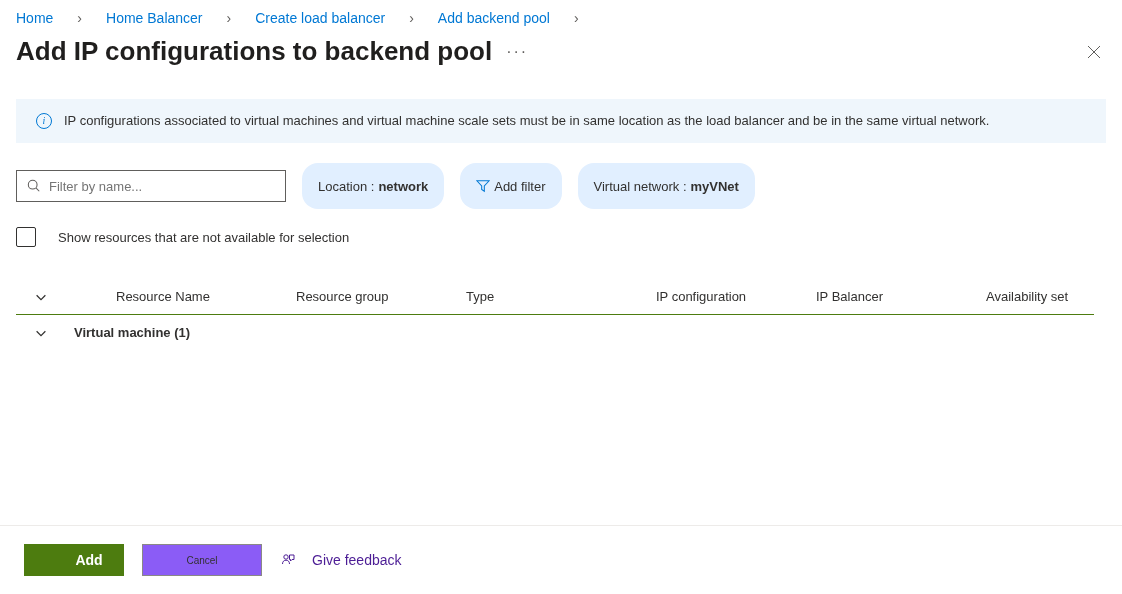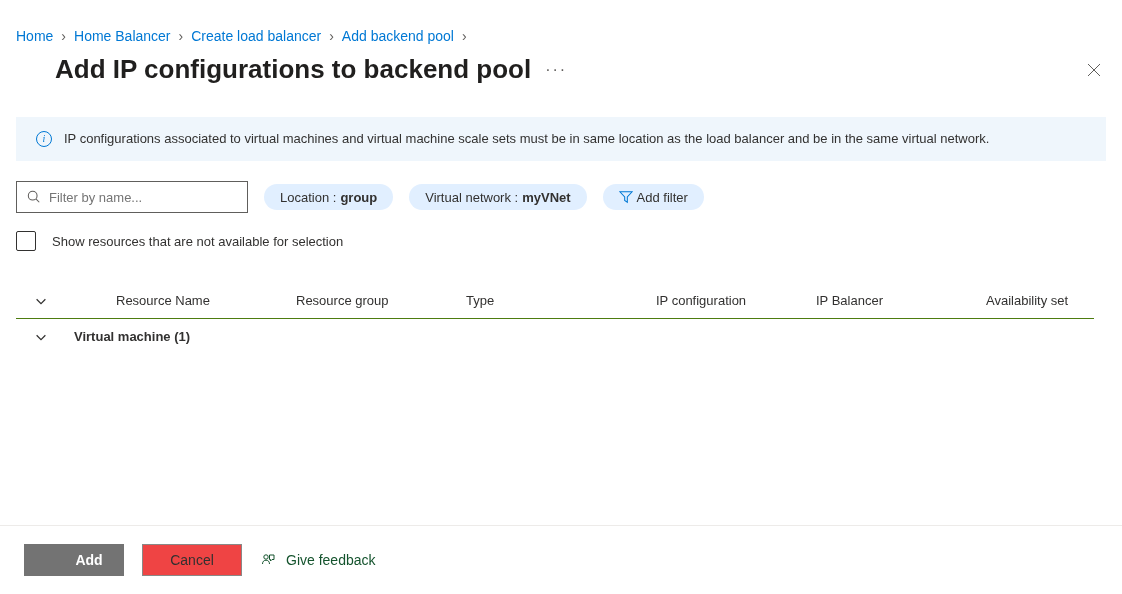--- a/index.html
+++ b/index.html
@@ -11,38 +11,36 @@
       width: 1122px;
       height: 594px;
       overflow: hidden;
       position: relative;
     }
     a { color: #0078d4; text-decoration: none; }
 
     .breadcrumb {
       display: flex;
       align-items: flex-end;
-      gap: 8px;
+      gap: 24px;
       padding: 10px 16px 4px 16px;
       font-size: 14px;
-      margin-top: 18px;
     }
     .breadcrumb .sep { color: #605e5c; }
 
     .title-row {
       display: flex;
       align-items: center;
       padding: 6px 16px 16px 16px;
     }
     .page-title {
       font-size: 26px;
       font-weight: 600;
       color: #201f1e;
       flex: 0 0 auto;
-      margin-left: 39px;
     }
     .ellipsis-btn {
       margin-left: 14px;
       color: #605e5c;
       font-size: 16px;
       letter-spacing: 2px;
       line-height: 1;
       cursor: pointer;
     }
     .close-btn {
@@ -80,51 +78,51 @@
       display:flex;
       align-items:center;
       gap: 16px;
       padding: 20px 16px 8px 16px;
     }
     .search-box {
       display:flex;
       align-items:center;
       gap:8px;
       border:1px solid #605e5c;
-      width: 232px;
+      width: 270px;
       height: 32px;
       padding: 0 10px;
     }
     .search-box input {
       border:none; outline:none;
       font-size:13px;
       width:100%;
       font-family: inherit;
     }
     .search-box svg { width:14px; height:14px; color:#605e5c; flex-shrink:0; }
 
     .filter-pill {
       background:#e1efff;
       color:#323130;
       border-radius:16px;
-      height:26px;
+      height:46px;
       padding:0 16px;
       display:flex;
       align-items:center;
       gap:4px;
       cursor:pointer;
       font-size:13px;
     }
     .filter-pill .bold { font-weight:600; }
     .filter-icon { width:14px; height:14px; color:#0078d4; }
 
     .checkbox-row {
       display:flex;
       align-items:center;
-      gap:16px;
+      gap:22px;
       padding: 10px 16px 4px 16px;
       font-size:13px;
     }
     .cb {
       width:20px; height:20px;
       border:1px solid #323130;
       border-radius:2px;
       display:inline-flex;
       align-items:center;
       justify-content:center;
@@ -156,46 +154,46 @@
       position:absolute;
       left:0; right:0; bottom:0;
       border-top:1px solid #edebe9;
       padding:18px 24px;
       display:flex;
       align-items:center;
       gap:18px;
       background:#fff;
     }
     .btn-primary {
-      background:#737373;
+      background:#4d7c0f;
       color:#fff;
       border:none;
       height:32px;
       width:100px;
       font-size:14px;
       font-weight:600;
       cursor:pointer;
       font-family: inherit;
       padding-left: 30px;
     }
     .btn-secondary {
-      background:#ef4444;
+      background:#8b5cf6;
       color:#323130;
       border:1px solid #8a8886;
       height:32px;
-      width:100px;
-      font-size:14px;
+      width:120px;
+      font-size:10px;
       cursor:pointer;
       font-family: inherit;
     }
     .feedback-link {
       display:flex;
       align-items:center;
-      gap:10px;
-      color:#14532d;
+      gap:16px;
+      color:#4c1d95;
       cursor:pointer;
       font-size:14px;
     }
     .feedback-link svg { width:16px; height:16px; }
   </style>
 </head>
 <body>
 
 <nav class="breadcrumb">
   <a href="#">Home</a>
@@ -226,31 +224,31 @@
 <div class="filter-row">
   <div class="search-box">
     <svg viewBox="0 0 16 16" fill="none" stroke="currentColor" stroke-width="1.2">
         <circle cx="6.5" cy="6.5" r="5"></circle>
         <line x1="10.5" y1="10.5" x2="14" y2="14"></line>
       </svg>
     <input type="text" placeholder="Filter by name..." style="">
   </div>
   <div class="filter-pill">
     <span>Location : </span>
-    <span class="bold">group</span>
+    <span class="bold">network</span>
+  </div>
+  <div class="filter-pill">
+    <svg class="filter-icon" viewBox="0 0 16 16" fill="none" stroke="currentColor" stroke-width="1.2">
+        <path d="M1 2 H15 L9.5 8 V14 L6.5 12 V8 Z"></path>
+      </svg>
+    <span>Add filter</span>
   </div>
   <div class="filter-pill">
     <span>Virtual network : </span>
     <span class="bold">myVNet</span>
-  </div>
-  <div class="filter-pill">
-    <svg class="filter-icon" viewBox="0 0 16 16" fill="none" stroke="currentColor" stroke-width="1.2">
-        <path d="M1 2 H15 L9.5 8 V14 L6.5 12 V8 Z"></path>
-      </svg>
-    <span>Add filter</span>
   </div>
 </div>
 
 <div class="checkbox-row">
   <span class="cb"></span>
   <span>Show resources that are not available for selection</span>
 </div>
 
 <div class="table-area">
   <div class="table-header">

